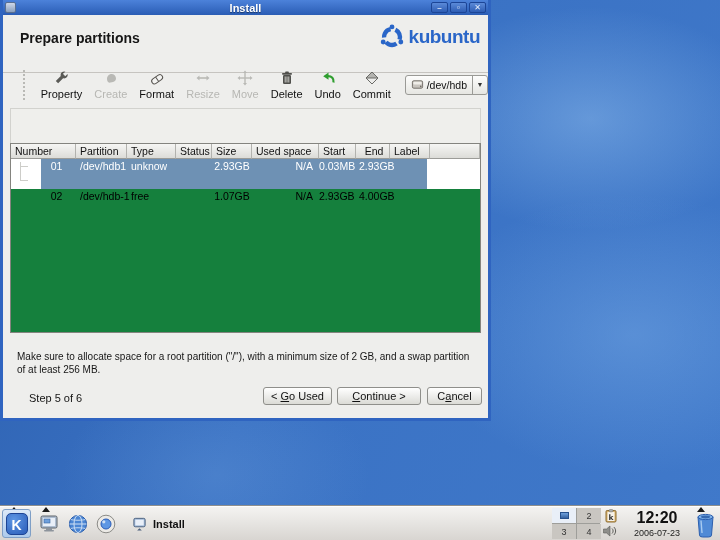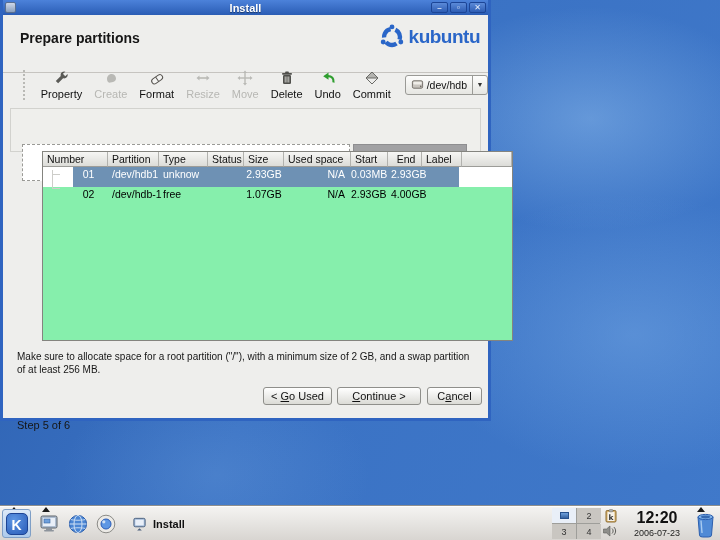--- a/index.html
+++ b/index.html
@@ -53,27 +53,27 @@
 
   
   .part-widget { position:absolute; left:7px; top:93px; width:471px; height:44px;
     border:1px solid #d2d2ce; background:#efefec; }
   .seg { position:absolute; top:3px; height:37px; display:flex; align-items:center; justify-content:center;
     font-size:11px; color:#222;margin-top:32px; }
   .seg-hdb1 { left:11px; width:328px; background:#fff; border:1px dashed #9a9a96; }
   .seg-hdb-1 { left:342px; width:114px; background:#a1a1a3; border:1px solid #8e8e90;text-decoration:underline; }
 
   
-  .table { position:absolute; left:7px; top:136px; width:471px; height:190px;
-    border:1px solid #84847f; background:#86efac; overflow:hidden;margin-left:32px; }
+  .table { position:absolute; left:7px; top:128px; width:471px; height:190px;
+    border:1px solid #84847f; background:#15803d; overflow:hidden; }
   .thead { display:flex; height:15px; }
   .hc { height:15px; background:linear-gradient(#f6f6f4,#dcdcd8);
     border-right:1px solid #b2b2ae; border-bottom:1px solid #9c9c98;
     font-size:10.5px; color:#111; padding-left:4px; line-height:14px; white-space:nowrap; overflow:hidden; }
-  .trow { display:flex; height:20px; font-size:10.5px; line-height:14px; }
+  .trow { display:flex; height:30px; font-size:10.5px; line-height:14px; }
   .trow .tc { white-space:nowrap; }
   .trow.selected { background:linear-gradient(to right,#fff 0 30px,#6e91b4 30px 416px,#fff 416px); color:#fff; }
   .c0 { width:65px; text-align:center; padding-left:26px; }
   .hc.c0 { text-align:left; padding-left:4px; }
   .c1 { width:51px; padding-left:4px; }
   .c2 { width:49px; padding-left:4px; }
   .c3 { width:36px; padding-left:4px; }
   .c4 { width:40px; text-align:center; }
   .hc.c4 { text-align:left; }
   .c5 { width:67px; text-align:right; padding-right:6px; }
@@ -81,21 +81,21 @@
   .c6 { width:37px; text-align:center; padding-right:3px; }
   .hc.c6 { text-align:left; padding-right:0; }
   .c7 { width:34px; padding-left:3px;text-align:center; }
   .c8 { width:40px; padding-left:4px; }
   .cf { flex:1; }
   .tree { position:absolute; left:0; top:0; pointer-events:none; }
   .tree div { position:absolute; background:#cdcdc9; }
 
   
   .note { position:absolute; left:14px; top:336px; width:462px; font-size:10px; color:#161616; line-height:1.25; }
-  .step { position:absolute; left:14px; top:377px; font-size:11px; color:#161616;margin-top:27px; }
+  .step { position:absolute; left:26px; top:377px; font-size:11px; color:#161616; }
   .btn { position:absolute; top:372px; height:18px; border:1px solid #8f8f8b; border-radius:3px;
     background:linear-gradient(#ffffff,#dbdbd6); font-size:11px; color:#111;
     display:flex; align-items:center; justify-content:center; }
   .accel { text-decoration:underline; }
   .btn-back { left:260px; width:69px; }
   .btn-continue { left:334px; width:84px; }
   .btn-cancel { left:424px; width:55px; }
 
   
   #taskbar { position:absolute; left:0; bottom:0; width:720px; height:33px;

